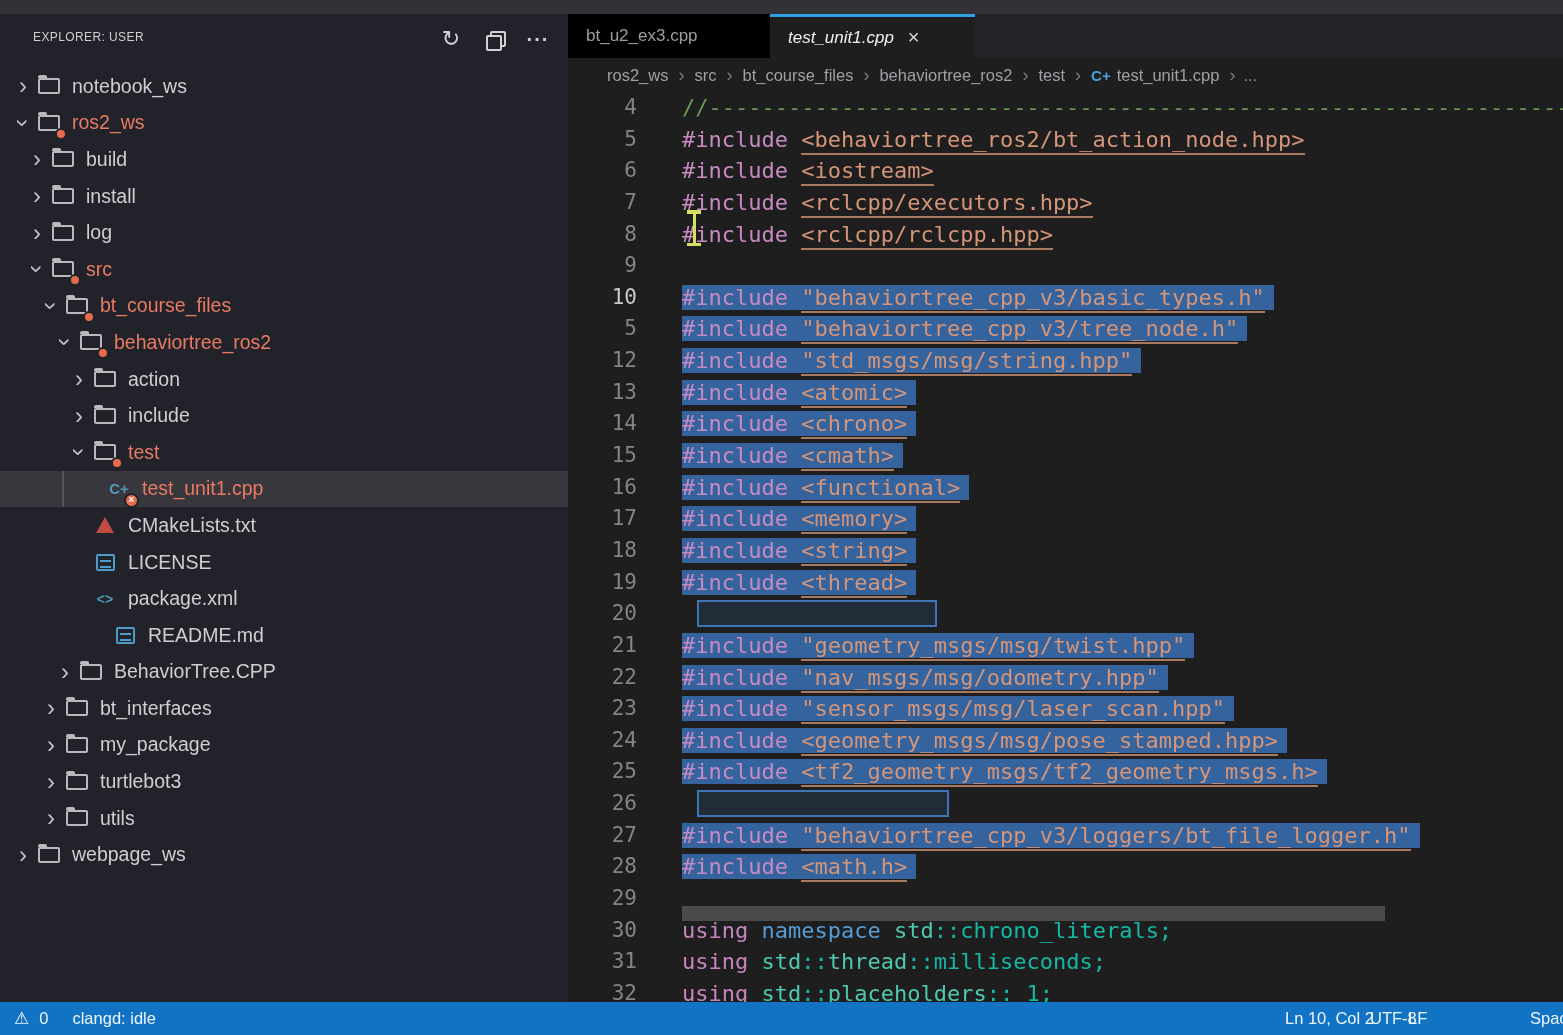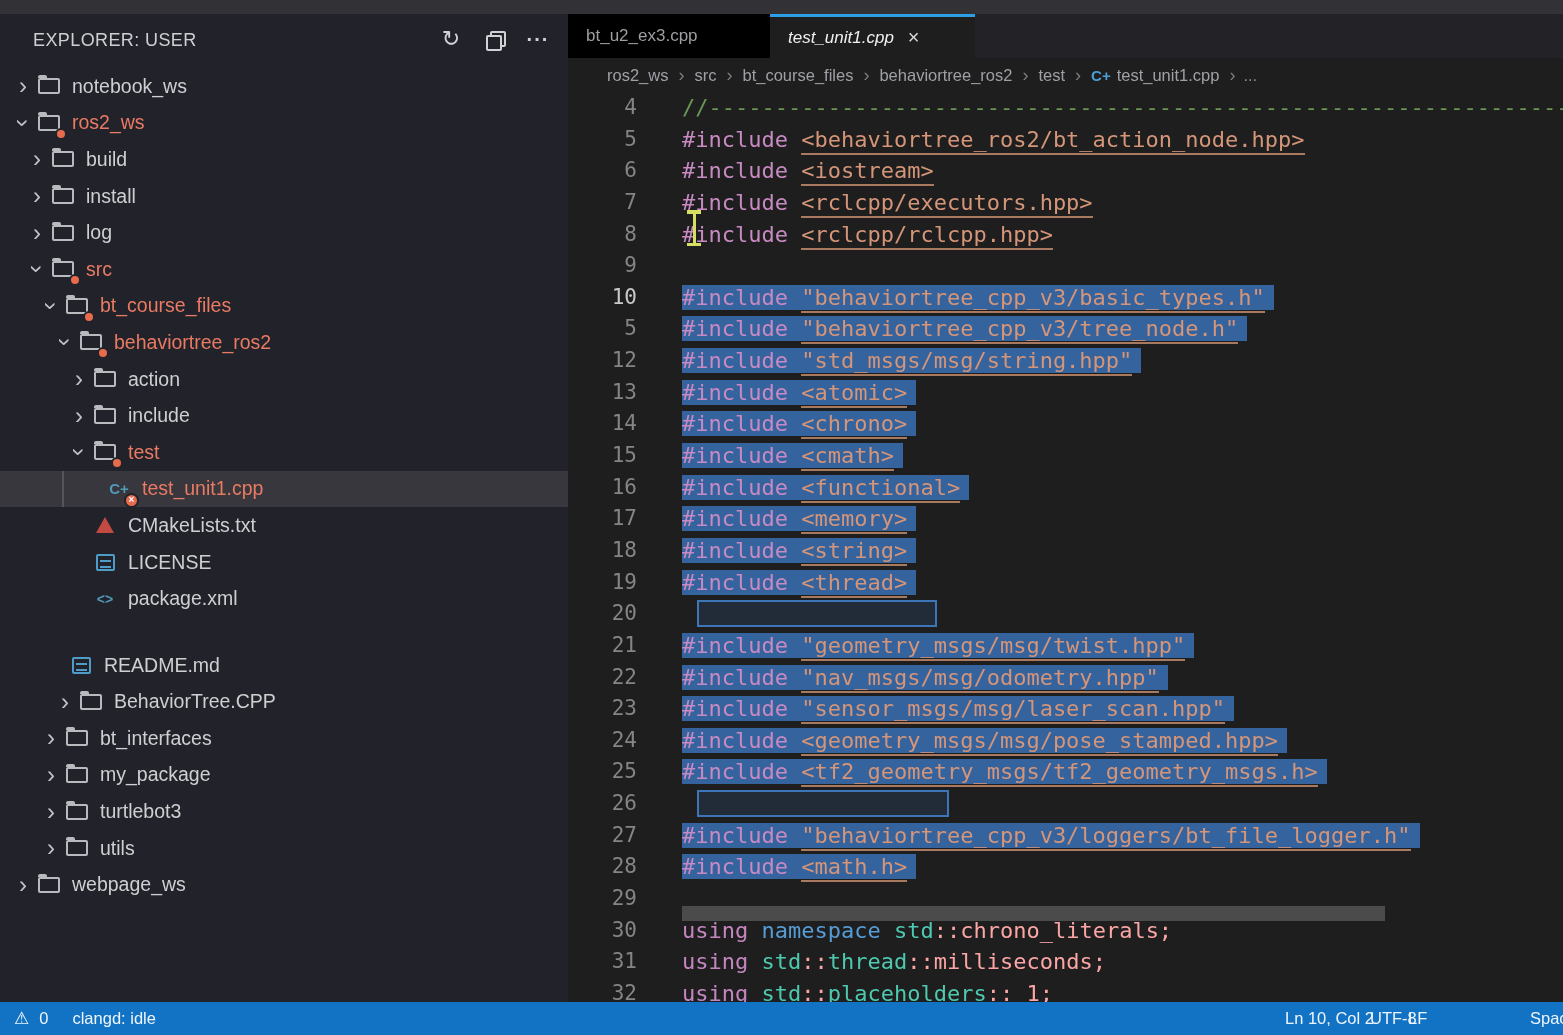--- a/index.html
+++ b/index.html
@@ -6,21 +6,21 @@
   html,body { width:1563px; height:1035px; overflow:hidden; background:#1e1e1e;
               font-family:"Liberation Sans", sans-serif; }
   #app { position:absolute; left:0; top:0; width:1563px; height:1035px; background:#1e1e1e; }
 
   
   #topstrip { position:absolute; left:0; top:0; width:1563px; height:14px; background:#323236; }
 
   
   #sidebar { position:absolute; left:0; top:14px; width:568px; height:988px; background:#22232a; }
   #sb-header { position:absolute; left:0; top:0; width:568px; height:52px; }
-  #sb-title { position:absolute; left:33px; top:16px; font-size:18px; letter-spacing:.4px; color:#cfcfd3; }
+  #sb-title { position:absolute; left:33px; top:16px; font-size:12px; letter-spacing:.4px; color:#cfcfd3; }
   .sb-act { position:absolute; top:10px; width:30px; height:30px; display:flex; align-items:center;
             justify-content:center; color:#d2d2d6; cursor:pointer; }
   #act-refresh { left:436px; font-size:22px; }
   #act-more { left:523px; font-size:20px; font-weight:bold; letter-spacing:1px; }
   
   #act-collapse { left:479px; }
   .sq-ico { position:relative; width:17px; height:17px; }
   .sq-ico::before { content:""; position:absolute; left:4px; top:0; width:12px; height:12px;
                     border:2px solid #d2d2d6; border-radius:2px; }
   .sq-ico::after { content:""; position:absolute; left:0; top:4px; width:12px; height:12px;
@@ -79,21 +79,21 @@
           font-family:"DejaVu Sans Mono","Liberation Mono",monospace; font-size:22px; }
   .cline { position:absolute; left:0; width:1200px; height:31.64px; line-height:31.64px; white-space:pre; }
   .ln { position:absolute; left:0; top:0; width:69px; text-align:right; color:#858585; font-size:21px; }
   .cline.cur .ln { color:#c9c9c9; }
   .lc { position:absolute; left:114px; top:0; }
   .tok-c { color:#6a9955; }
   .tok-d { color:#c88ac2; }
   .tok-k { color:#c586c0; }
   .tok-n { color:#569cd6; }
   .tok-y { color:#4ec9b0; }
-  .tok-p { color:#fca5a5; }
+  .tok-p { color:#14b8a6; }
   .tok-s { color:#d49579; }
   .u { border-bottom:2.5px solid #aa7a60; padding-bottom:1px; }
   .sel { background:#35639e; box-shadow:9px 0 0 #35639e; }
   .selbox { position:absolute; top:2px; height:27px; border:2px solid #3e74b8; background:rgba(45,80,125,.28); }
 
   
   #hscroll { position:absolute; left:114px; top:892px; width:703px; height:15px;
              background:rgba(130,130,130,.45); cursor:pointer; }
 
   
@@ -227,21 +227,21 @@
             <span class="book-shape"></span>
           </span>
           <span class="tlabel">LICENSE</span>
         </div>
         <div class="trow" style="padding-left: 92px;">
           <span class="tico">
             <span class="xml-glyph">&lt;&gt;</span>
           </span>
           <span class="tlabel">package.xml</span>
         </div>
-        <div class="trow" style="padding-left: 68px; margin-top: 30px;">
+        <div class="trow" style="padding-left: 112px;">
           <span class="tico">
             <span class="book-shape"></span>
           </span>
           <span class="tlabel">README.md</span>
         </div>
         <div class="trow" style="padding-left: 52px;">
           <span class="chev collapsed">›</span>
           <span class="tico">
             <span class="folder-shape"></span>
           </span>

